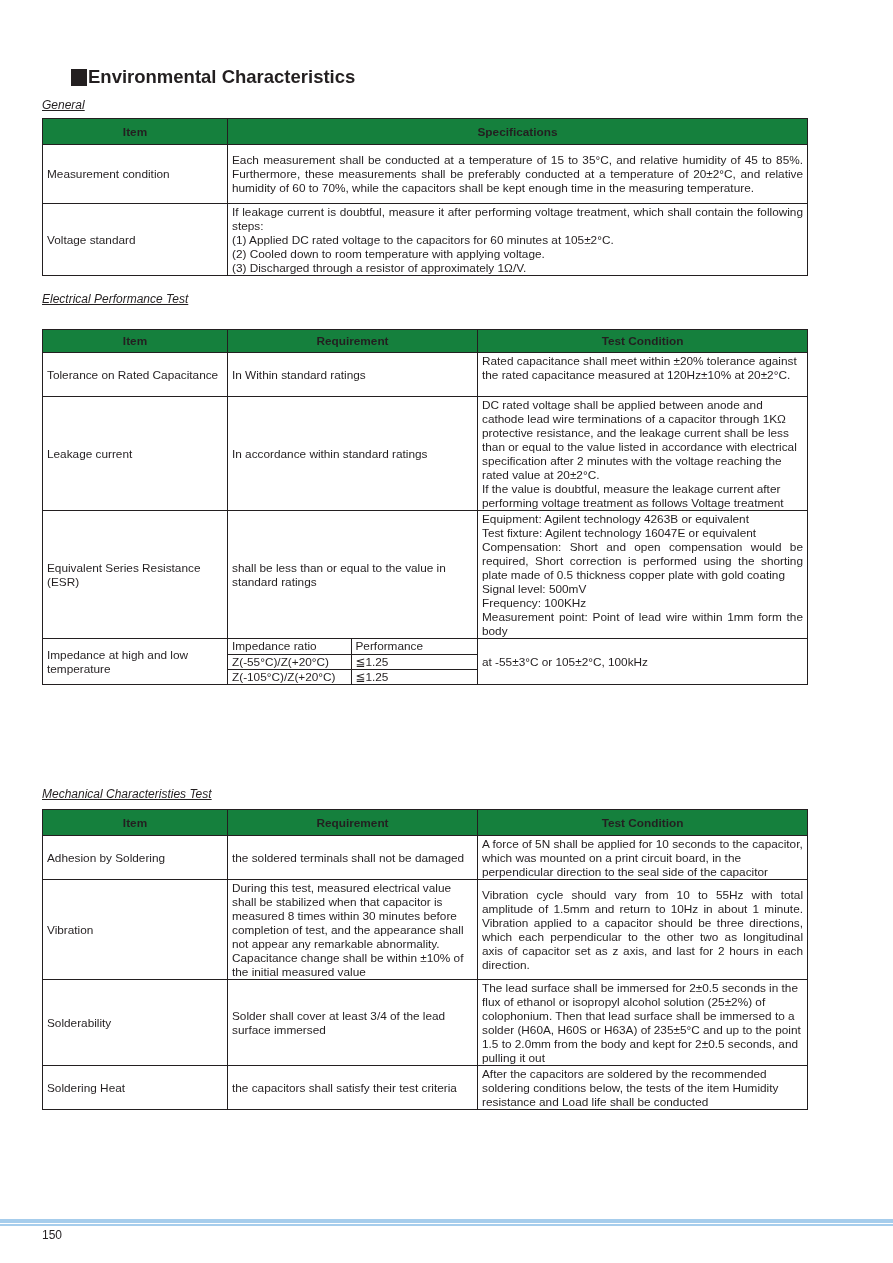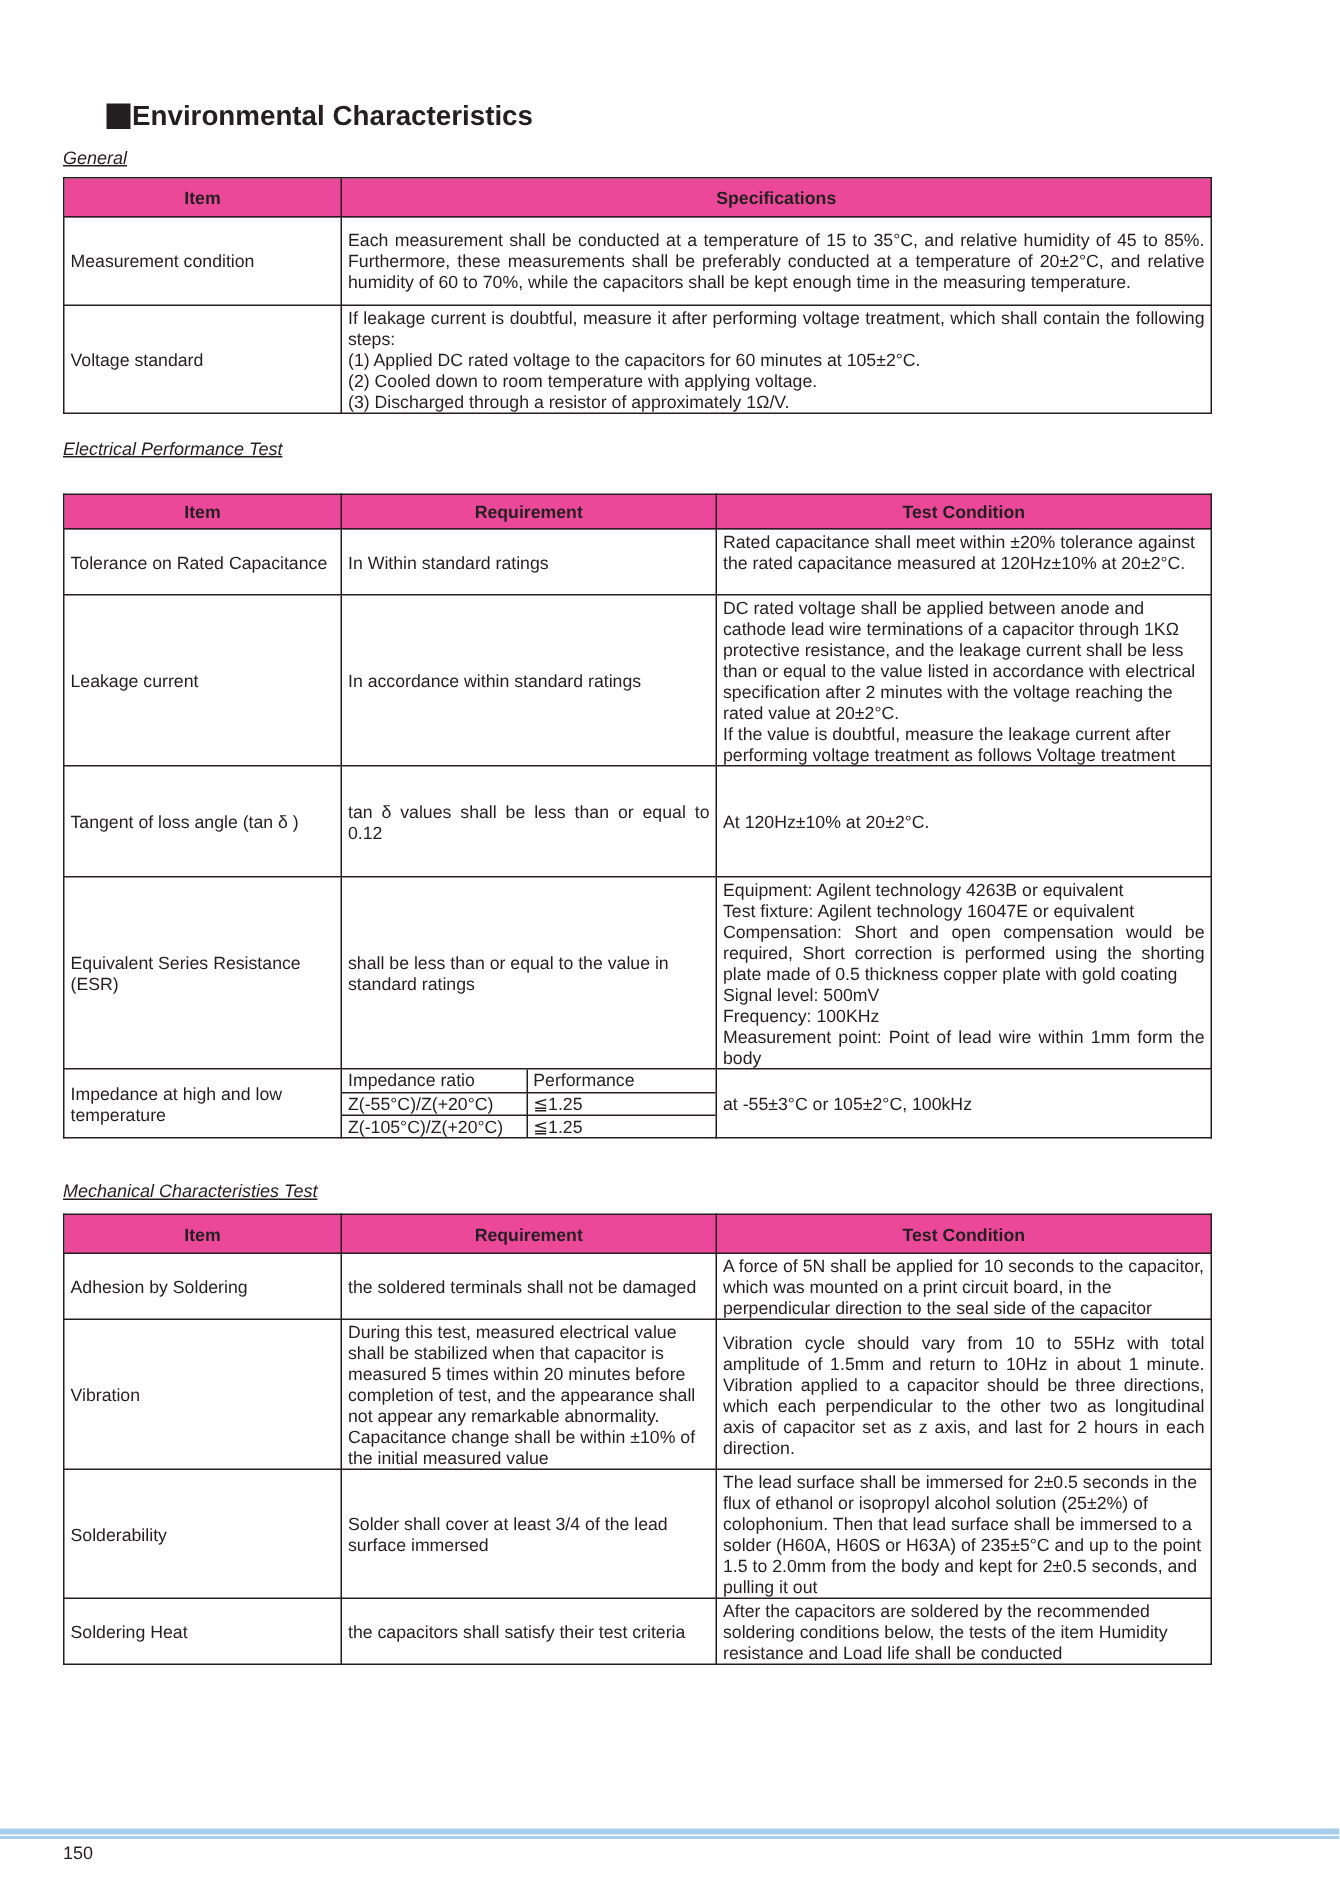--- a/index.html
+++ b/index.html
@@ -3,21 +3,21 @@
 <meta charset="utf-8">
 <style>
   html, body { margin: 0; padding: 0; background: #ffffff; }
   body { width: 893px; height: 1263px; position: relative; overflow: hidden;
          font-family: "Liberation Sans", sans-serif; color: #231f20; }
   .page-title { position: absolute; left: 42px; top: 65px; font-size: 18.5px; font-weight: bold; line-height: 24px; display: flex; align-items: center; padding-left: 29px; }
   .title-square { display: inline-block; width: 16px; height: 17px; background: #231f20; margin-right: 1px; }
   .section-label { position: absolute; left: 42px; font-size: 12px; text-decoration: underline; line-height: 14px; font-style: italic; }
   table { position: absolute; left: 42px; width: 766px; border-collapse: collapse; table-layout: fixed; font-size: 11.8px; line-height: 14px; }
   td, th { border: 1px solid #231f20; padding: 0 4px; vertical-align: middle; }
-  th { background: #ec4899; font-weight: bold; text-align: center; height: 25px; padding: 0; }
+  th { background: #15803d; font-weight: bold; text-align: center; height: 25px; padding: 0; }
   td.just { text-align: justify; }
   td.top { vertical-align: top; padding-top: 1px; }
   .inner td { padding: 0 4px; }
   .footer-bar1 { position: absolute; left: 0; top: 1219px; width: 893px; height: 4px; background: #a6cdec; }
   .footer-bar2 { position: absolute; left: 0; top: 1224px; width: 893px; height: 2px; background: #a6cdec; }
   .page-number { position: absolute; left: 42px; top: 1228px; font-size: 12px; }
 </style>
 </head>
 <body>
 
@@ -72,25 +72,20 @@
     <td class="top">Rated capacitance shall meet within ±20%    tolerance against the rated capacitance measured at 120Hz±10% at 20±2°C.</td>
   </tr>
   <tr style="height:111px;">
     <td>Leakage current</td>
     <td>In accordance within standard ratings</td>
     <td class="top">
       <div>DC rated voltage shall be applied between anode and cathode lead wire terminations of a capacitor through 1KΩ protective resistance, and the leakage current shall be less than or equal to the value listed in accordance with electrical specification after 2 minutes with the voltage reaching the rated value at 20±2°C.</div>
       <div>If the value is doubtful, measure the leakage current after performing voltage treatment as follows Voltage treatment</div>
     </td>
   </tr>
-  <tr style="height:74px;">
-    <td>Tangent of loss angle (tan δ )</td>
-    <td class="just">tan δ values shall be less than or equal to 0.12</td>
-    <td>At 120Hz±10% at 20±2°C.</td>
-  </tr>
   <tr style="height:125px;">
     <td>Equivalent Series Resistance (ESR)</td>
     <td>shall be less than or equal to the value in standard ratings</td>
     <td class="top just">
       <div>Equipment: Agilent technology 4263B or equivalent</div>
       <div>Test fixture: Agilent technology 16047E or equivalent</div>
       <div>Compensation: Short and open compensation would be required, Short correction is performed using the shorting plate made of 0.5 thickness copper plate with gold coating</div>
       <div>Signal level: 500mV</div>
       <div>Frequency: 100KHz</div>
       <div>Measurement point: Point of lead wire within 1mm form the body</div>
@@ -138,21 +133,21 @@
     <th>Requirement</th>
     <th>Test Condition</th>
   </tr>
   <tr style="height:41px;">
     <td>Adhesion by Soldering</td>
     <td>the soldered terminals shall not be damaged</td>
     <td class="top">A force of 5N shall be applied for 10 seconds to the capacitor, which was mounted on a print circuit board, in the perpendicular direction to the seal side of the capacitor</td>
   </tr>
   <tr style="height:99px;">
     <td>Vibration</td>
-    <td class="top">During this test, measured electrical value shall be stabilized when that capacitor is measured 5 times within 20 minutes before completion of test, and the appearance shall not appear any remarkable abnormality. Capacitance change shall be within ±10% of the initial measured value</td>
+    <td class="top">During this test, measured electrical value shall be stabilized when that capacitor is measured 8 times within 30 minutes before completion of test, and the appearance shall not appear any remarkable abnormality. Capacitance change shall be within ±10% of the initial measured value</td>
     <td class="just">Vibration cycle should vary from 10 to 55Hz with total amplitude of 1.5mm and return to 10Hz in about 1 minute. Vibration applied to a capacitor should be three directions, which each perpendicular to the other two as longitudinal axis of capacitor set as z axis, and last for 2 hours in each direction.</td>
   </tr>
   <tr style="height:84px;">
     <td>Solderability</td>
     <td>Solder shall cover at least 3/4 of the lead surface immersed</td>
     <td class="top">The lead surface shall be immersed for 2±0.5 seconds in the flux of ethanol or isopropyl alcohol solution (25±2%) of colophonium. Then that lead surface shall be immersed to a solder (H60A, H60S or H63A) of 235±5°C and up to the point 1.5 to 2.0mm from the body and kept for 2±0.5 seconds, and pulling it out</td>
   </tr>
   <tr style="height:43px;">
     <td>Soldering Heat</td>
     <td>the capacitors shall satisfy their test criteria</td>

